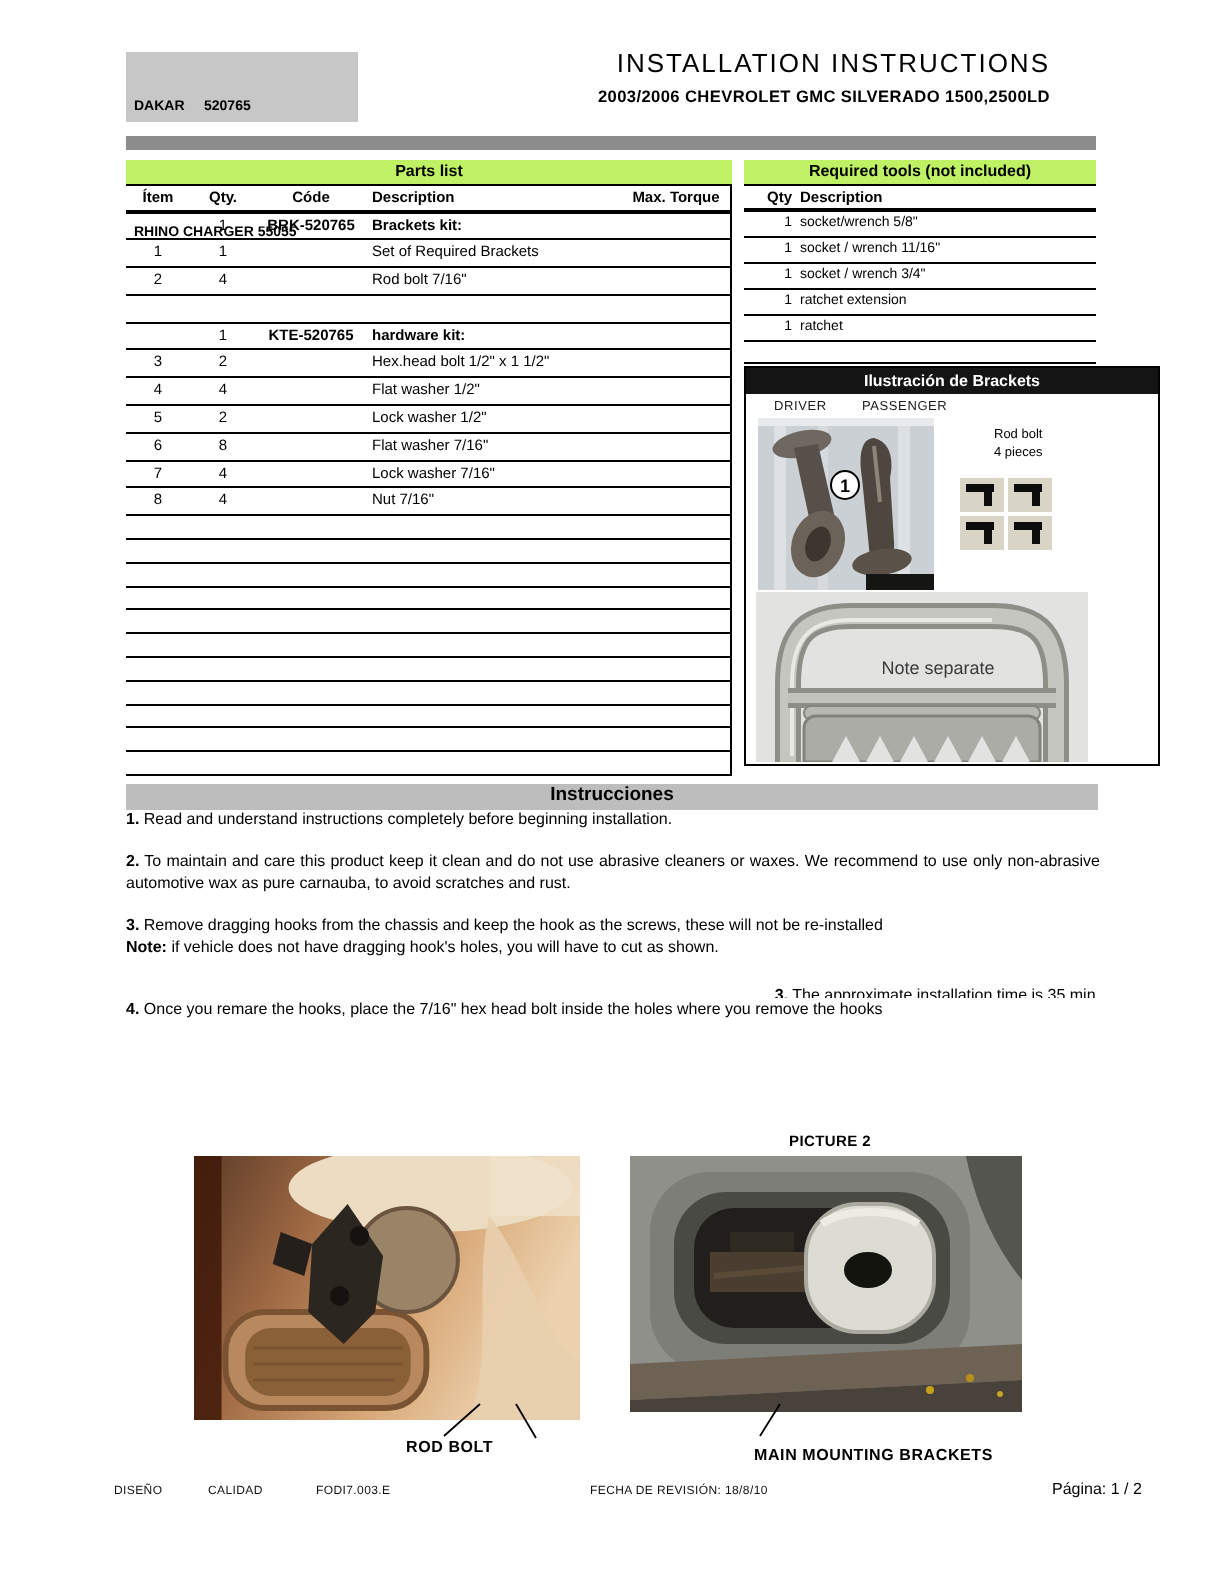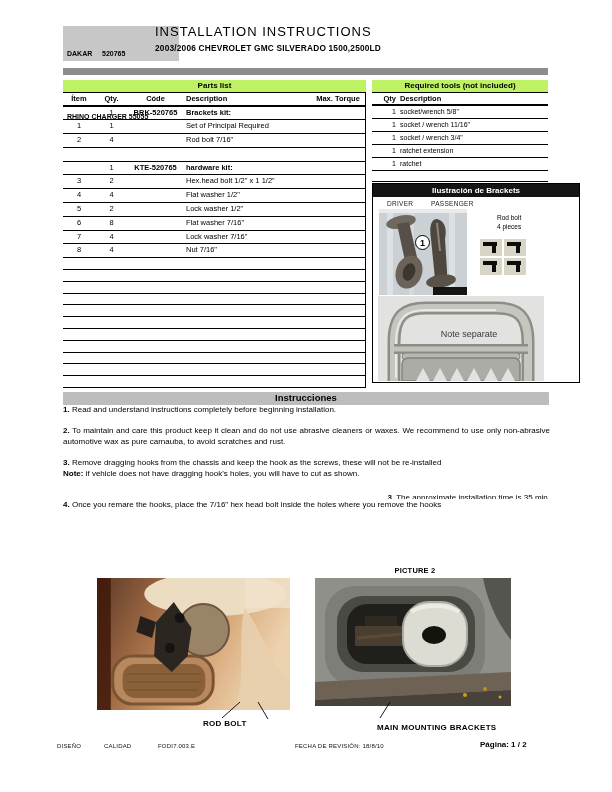--- a/index.html
+++ b/index.html
@@ -2,21 +2,21 @@
 <html><head>
 <meta charset="utf-8">
 <style>
   html,body{margin:0;padding:0;background:#e9e9e9;}
   .page{position:relative;width:612px;height:792px;background:#fff;margin:0 auto;
         font-family:"Liberation Sans", sans-serif;color:#000;overflow:hidden;}
 
   
   .codes-box{position:absolute;left:63px;top:26px;width:116px;height:35px;background:#c7c7c7;
              font-size:7px;font-weight:bold;line-height:10.5px;padding:2px 0 0 4px;white-space:pre;box-sizing:border-box;}
-  .title-block{position:absolute;left:155px;top:24px;width:370px;text-align:left;}
+  .title-block{position:absolute;left:155px;top:24px;width:370px;text-align:right;}
   .doc-title{font-size:13px;letter-spacing:1px;}
   .doc-subtitle{font-size:8.3px;font-weight:bold;margin-top:4px;letter-spacing:.2px;}
   .sep-bar{position:absolute;left:63px;top:68px;width:485px;height:7px;background:#8d8d8d;}
 
   
   .gbar{background:#bef264;height:13px;line-height:11.5px;font-weight:bold;font-size:8px;
         text-align:center;border-bottom:1.5px solid #000;box-sizing:border-box;}
   .parts{position:absolute;left:63px;top:80px;width:303px;}
   .pbody{border-right:1px solid #000;}
   .pr{display:grid;grid-template-columns:32px 33px 55px 128px 54px;height:13.8px;line-height:12.5px;
@@ -62,21 +62,21 @@
   .clip{height:6px;overflow:hidden;margin-bottom:1px;text-align:right;}
 
   
   .pic-title{position:absolute;font-size:7.5px;font-weight:bold;letter-spacing:.2px;}
   .photo{position:absolute;}
   .caption{position:absolute;font-size:8px;font-weight:bold;letter-spacing:.3px;}
   .cap-lines{position:absolute;left:90px;top:690px;}
 
   
   .f-small{position:absolute;top:743px;font-size:6px;color:#111;letter-spacing:.2px;}
-  .f-page{position:absolute;top:740px;left:480px;font-size:8px;font-weight:bold;}
+  .f-page{position:absolute;top:740px;left:526px;font-size:8px;font-weight:normal;}
 </style>
 </head>
 <body>
 
 <div class="page">
 
   <div class="codes-box">
     <div>DAKAR     520765</div>
     <div>BUNKER    5290765</div>
     <div>RHINO CHARGER 55055</div>
@@ -101,21 +101,21 @@
         <span class="c-item"></span>
         <span class="c-qty">1</span>
         <span class="c-code">BRK-520765</span>
         <span class="c-desc">Brackets kit:</span>
         <span class="c-torque"></span>
       </div>
       <div class="pr">
         <span class="c-item">1</span>
         <span class="c-qty">1</span>
         <span class="c-code"></span>
-        <span class="c-desc">Set of Principal Required</span>
+        <span class="c-desc">Set of Required Brackets</span>
         <span class="c-torque"></span>
       </div>
       <div class="pr">
         <span class="c-item">2</span>
         <span class="c-qty">4</span>
         <span class="c-code"></span>
         <span class="c-desc">Rod bolt 7/16"</span>
         <span class="c-torque"></span>
       </div>
       <div class="pr">

